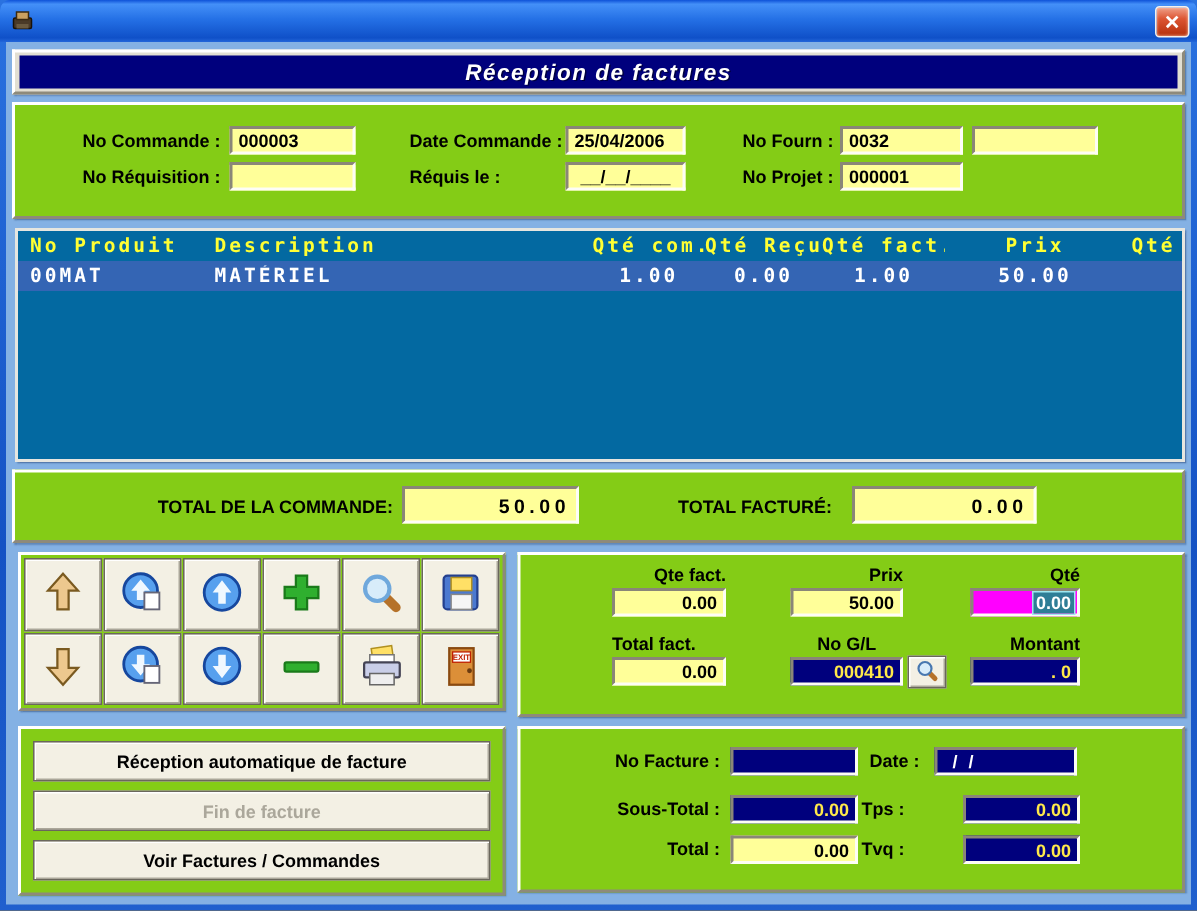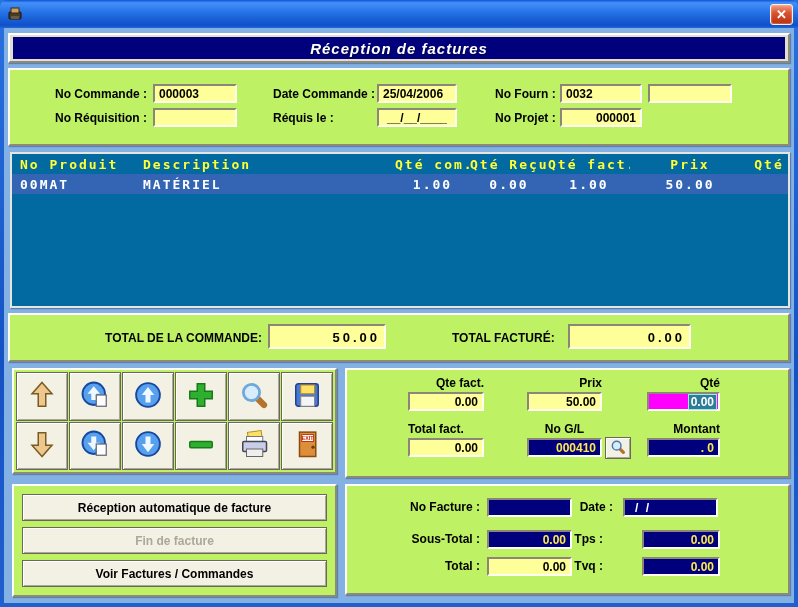--- a/index.html
+++ b/index.html
@@ -17,21 +17,21 @@
   .app-icon{position:absolute;left:6px;top:5px;width:18px;height:18px;}
   .close-btn{
     position:absolute;right:5px;top:4px;width:23px;height:21px;
     background:linear-gradient(180deg,#F0A088,#DC5532 40%,#B5300C);
     border:1px solid #F4F0EC;border-radius:3px;color:#fff;
     font:bold 13px "Liberation Sans",sans-serif;line-height:18px;text-align:center;
     padding:0;cursor:pointer;box-shadow:inset 0 0 2px #FFD0B8;
   }
   .client{position:absolute;left:4px;top:28px;width:790px;height:575px;background:#84B1E4;text-decoration:underline;}
   .panel{
-    position:absolute;background:#bef264;
+    position:absolute;background:#84cc16;
     border:2px solid;border-color:#FFFFFF #8E8A7A #8E8A7A #FFFFFF;
     box-shadow:1px 1px 1px rgba(40,70,120,.45);
   }
   .lbl{position:absolute;font:bold 12px "Liberation Sans",sans-serif;color:#000;white-space:nowrap;}
   .fld{
     position:absolute;height:19px;padding:1px 4px;
     background:#FFFF99;color:#000;
     border-top:2px solid #8A8678;border-left:2px solid #8A8678;
     border-bottom:2px solid #FDFDF6;border-right:2px solid #FDFDF6;
     font:bold 12px "Liberation Sans",sans-serif;outline:none;
@@ -122,21 +122,21 @@
 
       <span class="lbl" style="left:263px;top:17px;">Date Commande :</span>
       <input class="fld" style="left: 367px; top: 14px; width: 80px;" value="25/04/2006">
       <span class="lbl" style="left:263px;top:41px;">Réquis le :</span>
       <input class="fld" style="left: 367px; top: 38px; width: 80px; text-align: center;" value="__/__/____">
 
       <span class="lbl" style="left:485px;top:17px;">No Fourn :</span>
       <input class="fld" style="left: 550px; top: 14px; width: 82px;" value="0032">
       <input class="fld" style="left: 638px; top: 14px; width: 84px;" value="">
       <span class="lbl" style="left:485px;top:41px;">No Projet :</span>
-      <input class="fld" style="left: 550px; top: 38px; width: 82px; text-align: right;" value="000001">
+      <input class="fld" style="left: 550px; top: 38px; width: 82px;" value="000001">
     </div>
 
     <div class="grid-box">
       <div class="grid-header">
         <span class="gc l">No Produit</span>
         <span class="gc l">Description</span>
         <span class="gc">Qté com.</span>
         <span class="gc">Qté Reçue</span>
         <span class="gc">Qté fact.</span>
         <span class="gc">Prix</span>

